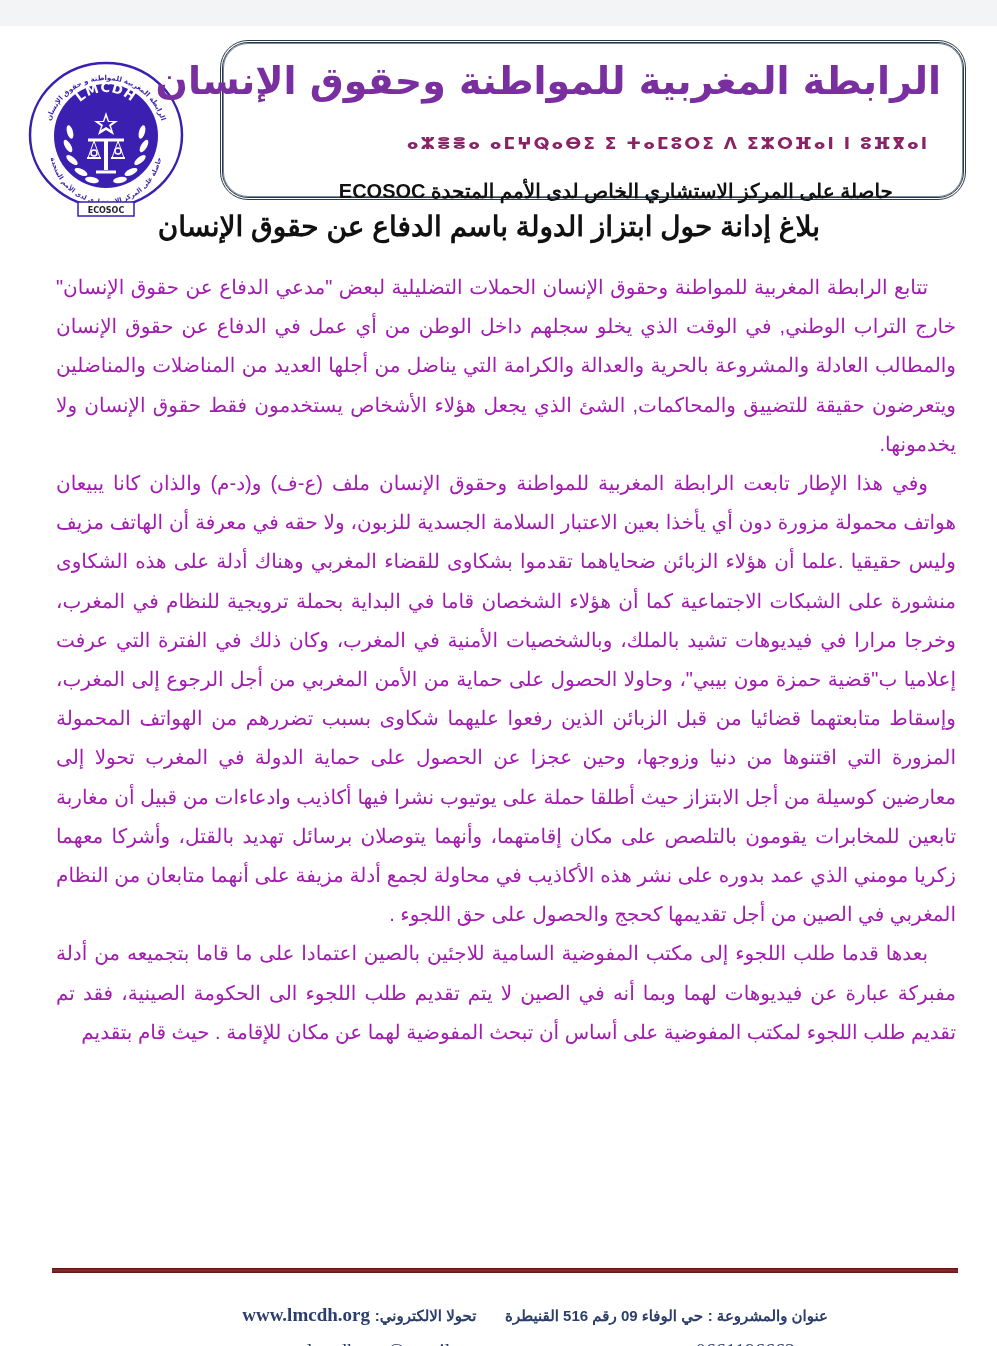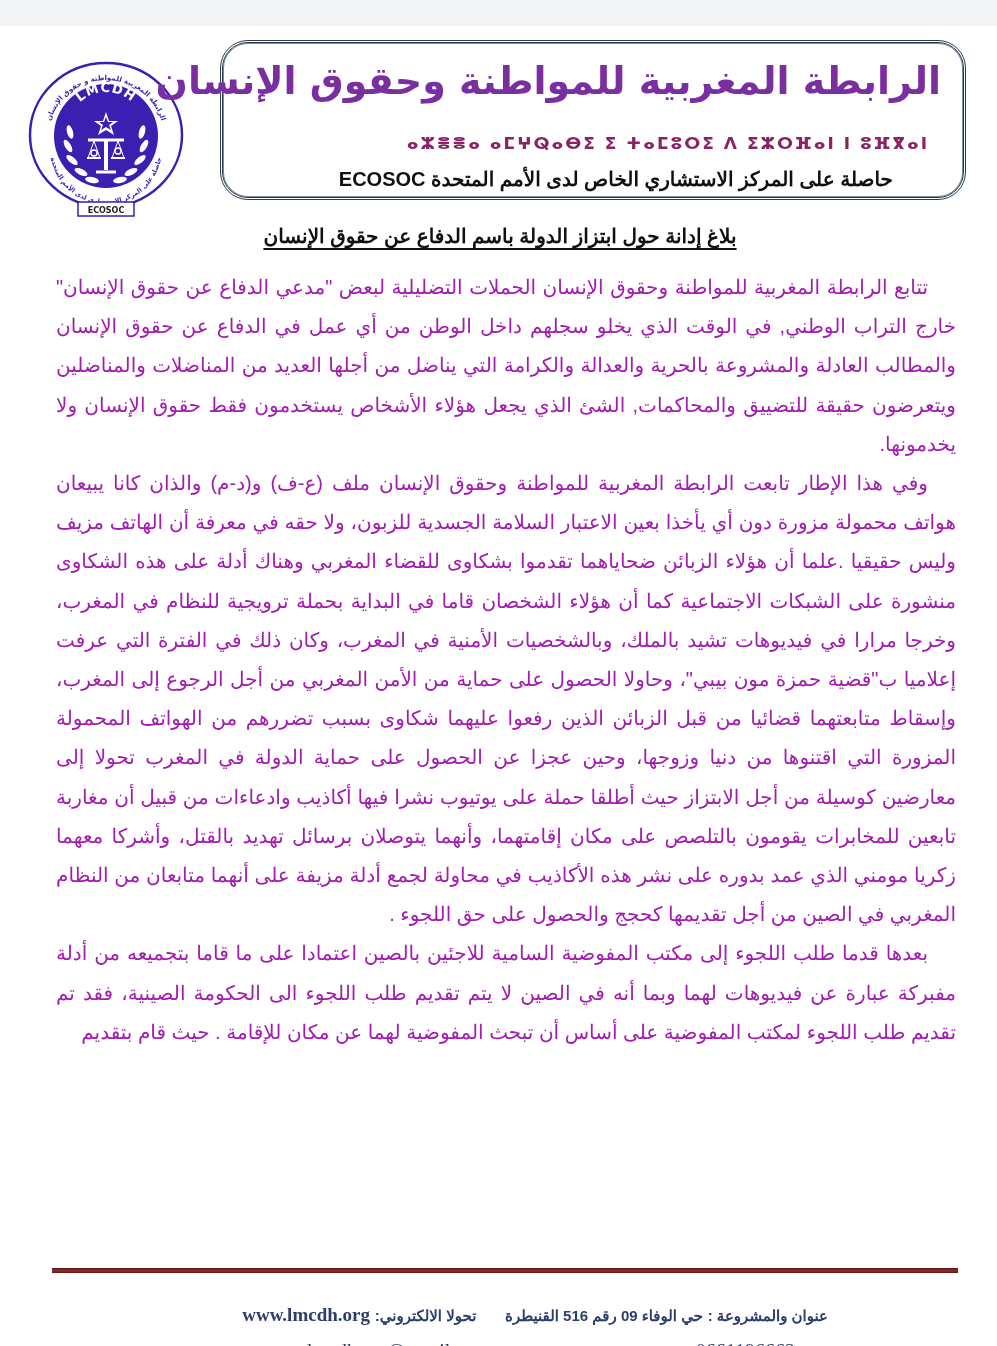--- a/index.html
+++ b/index.html
@@ -23,28 +23,28 @@
     position:absolute; right:22px; top:10px; width:700px; text-align:left; direction:rtl;
     font-family:"DejaVu Sans", sans-serif; font-weight:bold; font-size:38px; color:#7a2fa0;
     line-height:56px; white-space:nowrap;
   }
   .tifinagh {
     position:absolute; right:34px; top:90px; direction:ltr; text-align:right;
     font-size:17px; letter-spacing:2px; color:#8a2266; font-weight:bold; white-space:nowrap;
     font-family:"DejaVu Sans", sans-serif;
   }
   .status-line {
-    position:absolute; right:70px; top:124px; direction:rtl; text-align:right;
+    position:absolute; right:70px; top:136px; direction:rtl; text-align:right;
     font-family:"Liberation Sans", sans-serif; font-weight:bold; font-size:20px; color:#111; white-space:nowrap;
   }
 
   .doc-title {
-    position:absolute; left:180px; top:224px; width:640px; text-align:center; direction:rtl;
-    font-family:"Liberation Sans", sans-serif; font-weight:bold; font-size:20px;
-    text-decoration:underline; text-underline-offset:5px; text-decoration-thickness:2px; white-space:nowrap;
+    position:absolute; left:180px; top:210px; width:640px; text-align:center; direction:rtl;
+    font-family:"Liberation Sans", sans-serif; font-weight:bold; font-size:28px;
+    text-underline-offset:5px; text-decoration-thickness:2px; white-space:nowrap;
   }
 
   .body-text {
     position:absolute; left:56px; top:268px; width:900px; direction:rtl; text-align:justify;
     font-family:"Liberation Sans", sans-serif; font-size:20px; line-height:39.2px; color:#a21caf;
   }
   .body-text p { margin:0; text-indent:28px; }
 
   .footer-rule {
     position:absolute; left:52px; top:1268px; width:906px; height:5px;

